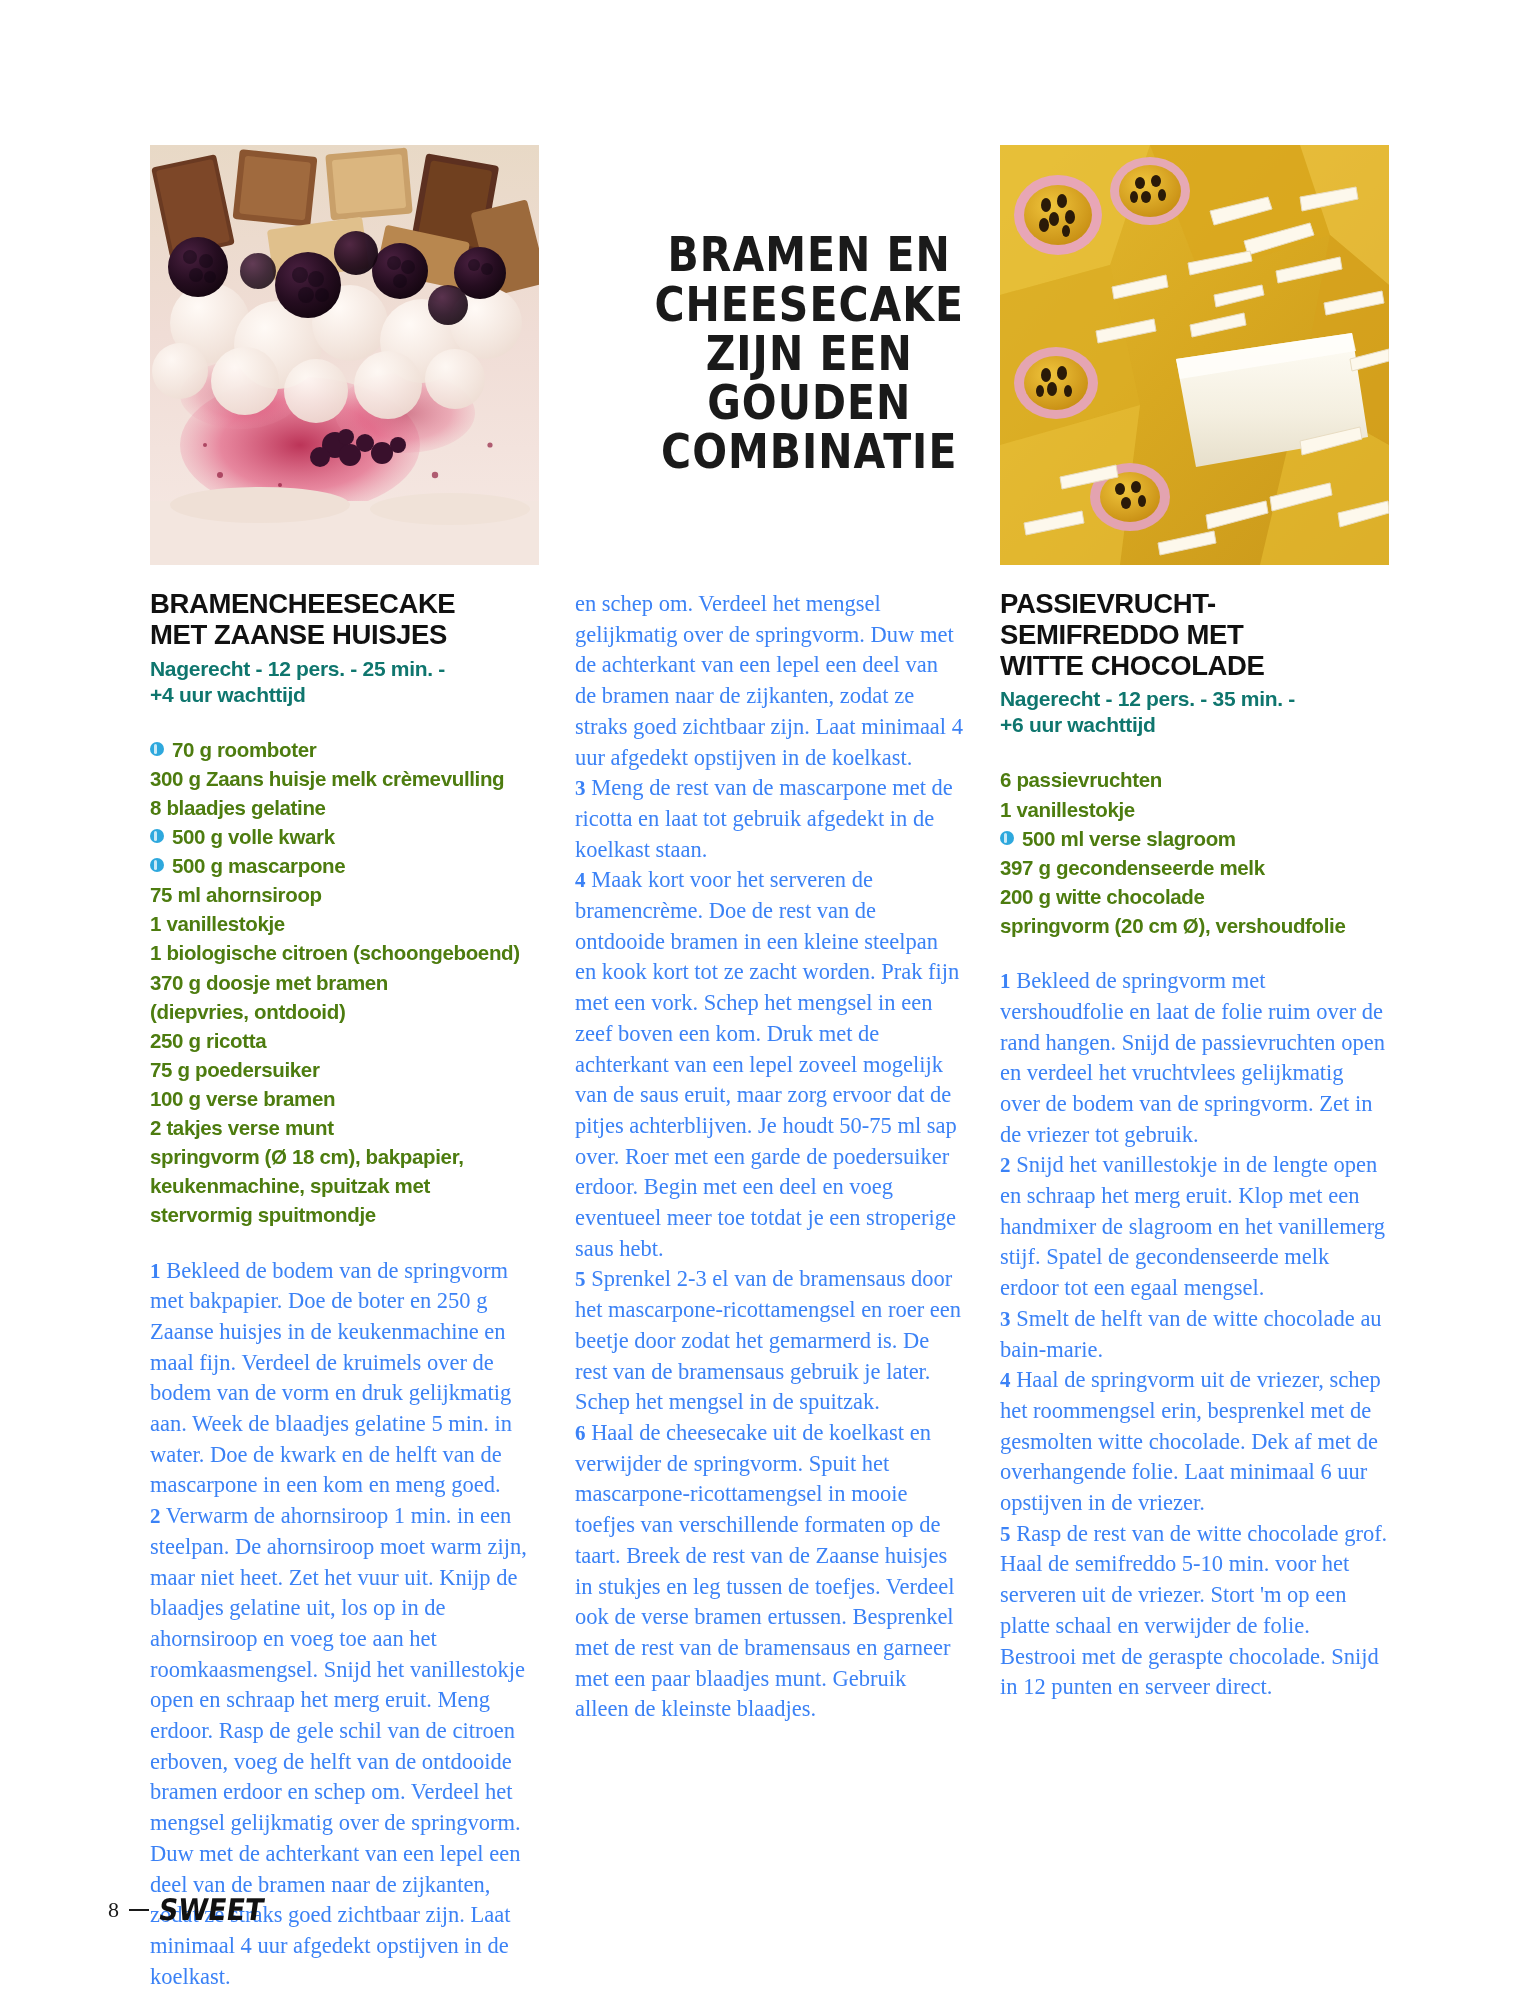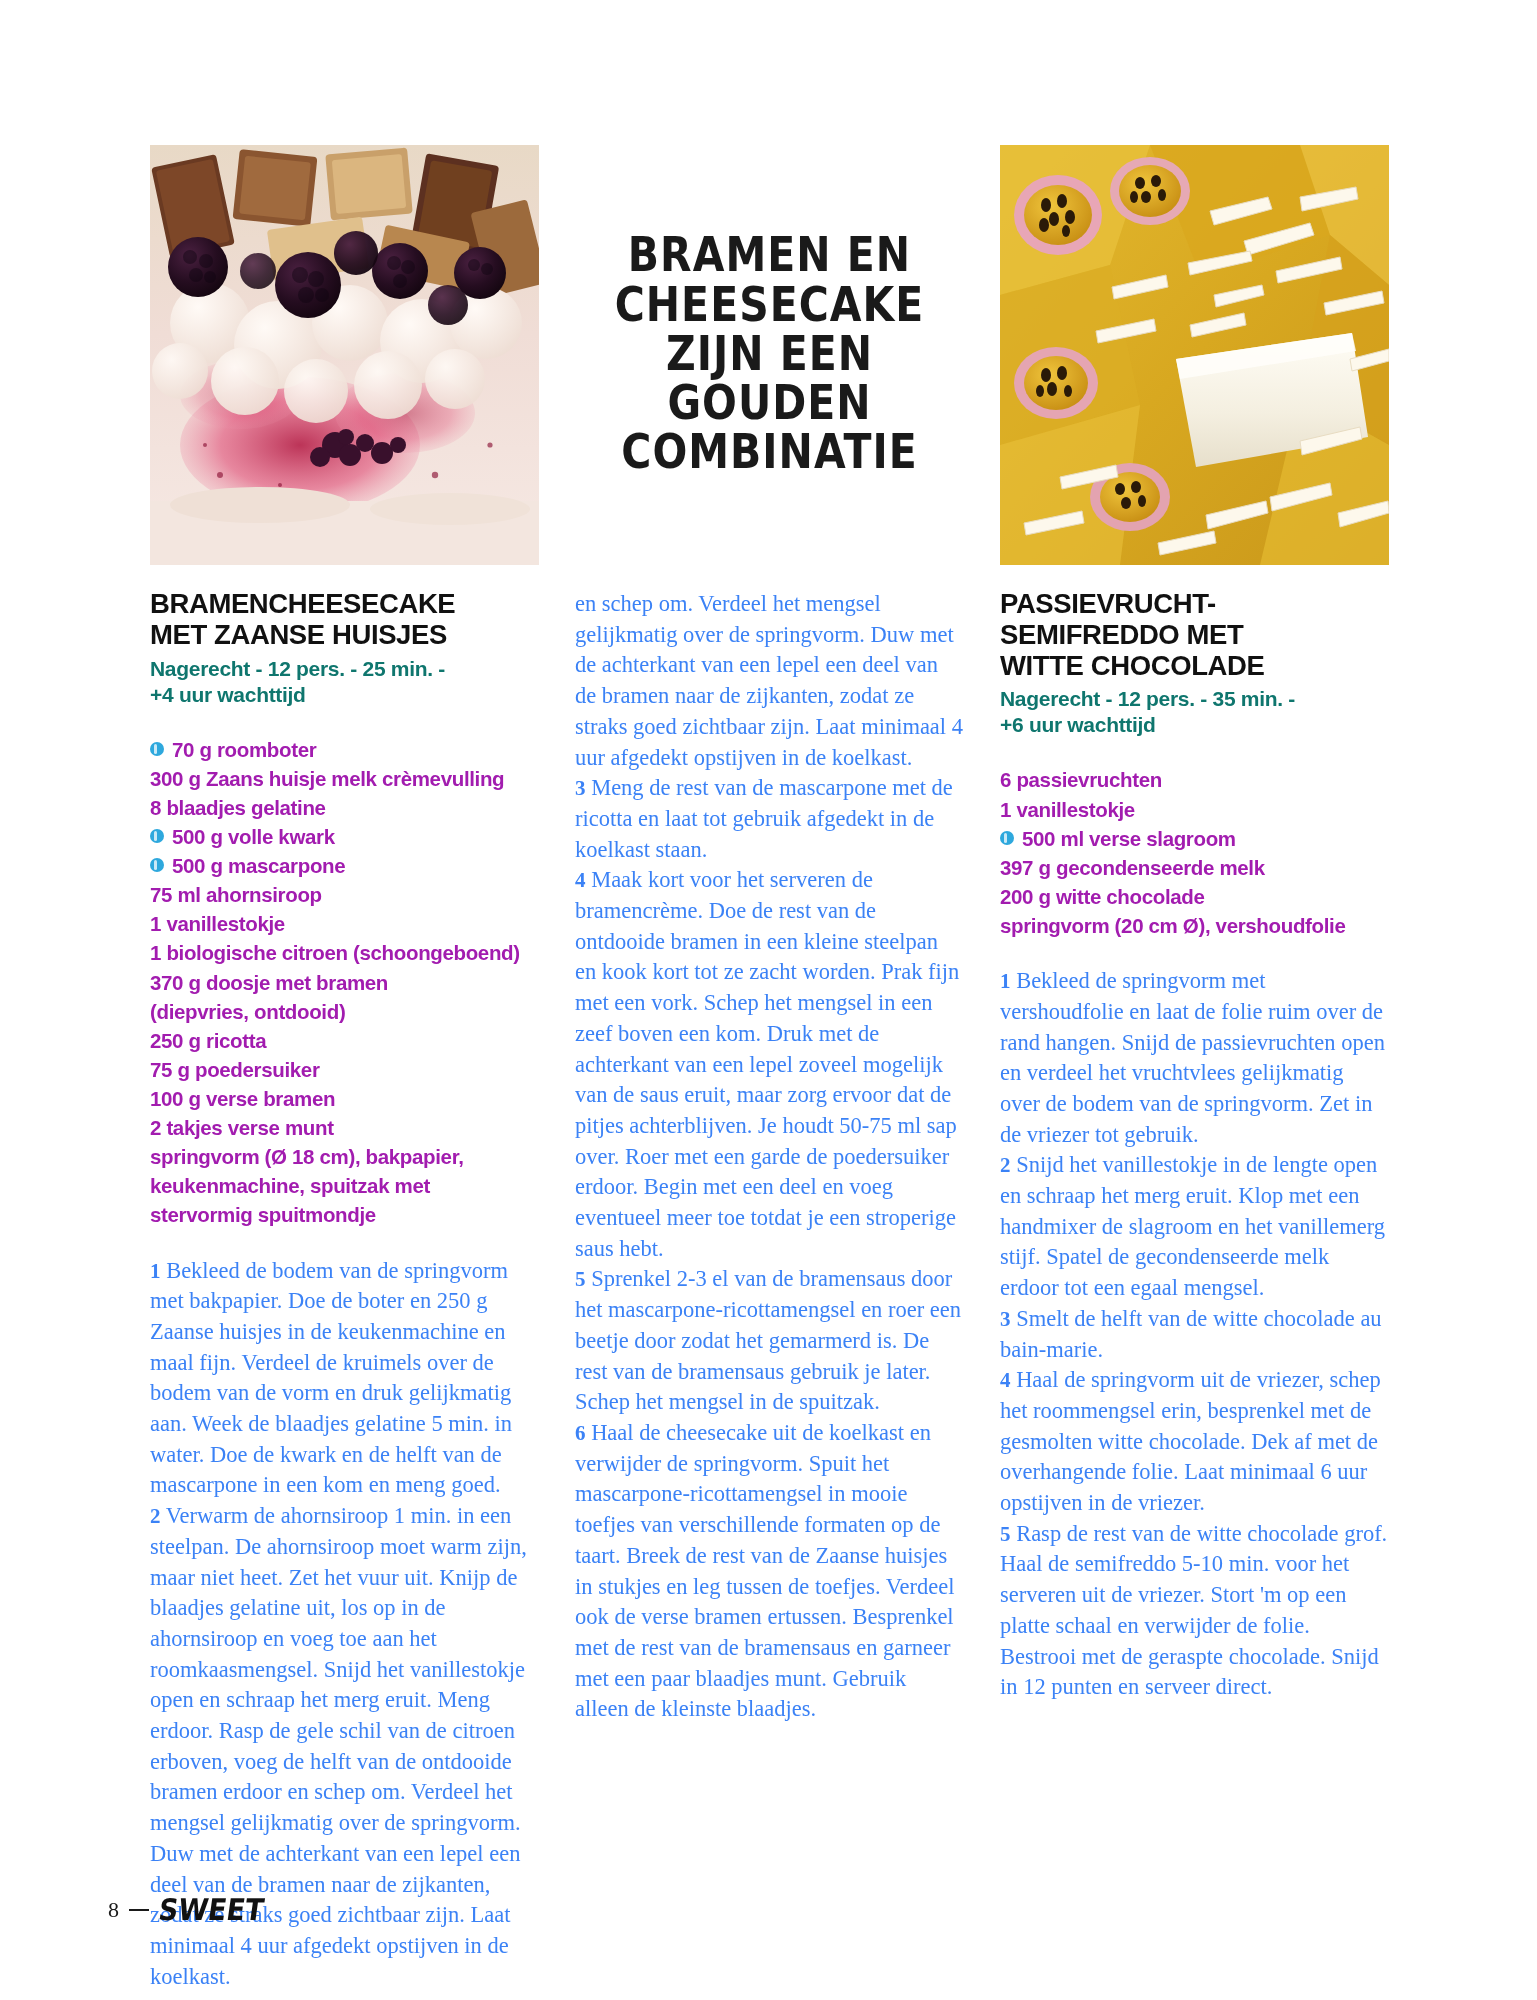--- a/index.html
+++ b/index.html
@@ -40,21 +40,21 @@
     overflow: hidden;
   }
   .photo svg { display:block; width:100%; height:100%; }
 
   
   .quote-col {
     width: 389px;
     height: 420px;
     display: flex;
     align-items: center;
-    justify-content: center;
+    justify-content: flex-end;
   }
   .quote {
     font-family: "DejaVu Sans", sans-serif;
     font-weight: bold;
     font-size: 40px;
     line-height: 1.02;
     letter-spacing: 1px;
     text-align: center;
     color: #1a1a1a;
     text-transform: uppercase;
@@ -88,21 +88,21 @@
     margin-top: 5px;
     letter-spacing: -0.3px;
   }
 
   
   .ingredients {
     font-family: "Liberation Sans", sans-serif;
     font-weight: bold;
     font-size: 20.5px;
     line-height: 1.42;
-    color: #a21caf;
+    color: #4d7c0f;
     margin-top: 27px;
     letter-spacing: -0.35px;
   }
   .ing-line { position: relative; }
   .ing-line.marked { padding-left: 22px; }
   .dot {
     position: absolute;
     left: 0;
     top: 7px;
     width: 14px;

